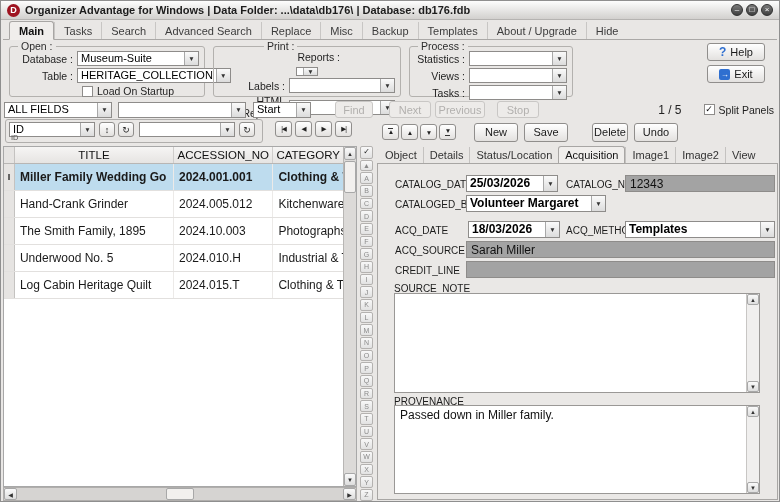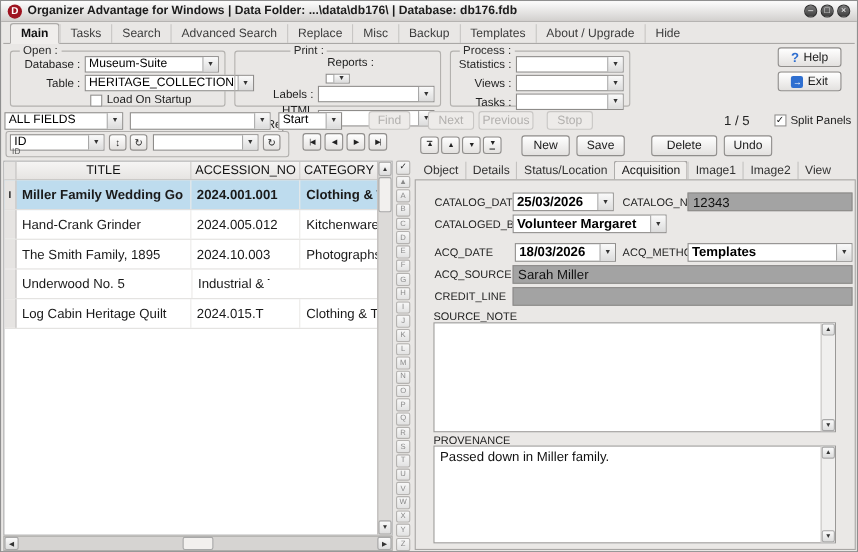--- a/index.html
+++ b/index.html
@@ -289,20 +289,21 @@
         </div>
         <div class="grid-row">
           <div class="gc w-rowhdr row-hdr"></div>
           <div class="gc w-title">The Smith Family, 1895</div>
           <div class="gc w-acc">2024.10.003</div>
           <div class="gc w-cat">Photographs</div>
         </div>
         <div class="grid-row">
           <div class="gc w-rowhdr row-hdr"></div>
           <div class="gc w-title">Underwood No. 5</div>
+          <div class="gc w-acc">2024.010.H</div>
           <div class="gc w-cat">Industrial &amp; Tr</div>
         </div>
         <div class="grid-row">
           <div class="gc w-rowhdr row-hdr"></div>
           <div class="gc w-title">Log Cabin Heritage Quilt</div>
           <div class="gc w-acc">2024.015.T</div>
           <div class="gc w-cat">Clothing &amp; Tex</div>
         </div>
       </div>
       <div class="vscroll">
@@ -342,21 +343,21 @@
           <span>▲</span>
         </div>
       <div class="navsq">
           <span>▼</span>
         </div>
       <div class="navsq">
           <span class="bar-b">▼</span>
         </div>
       <div class="btn" style="width:44px;height:19px;margin-left:16px;">New</div>
       <div class="btn" style="width:44px;height:19px;margin-left:4px;">Save</div>
-      <div class="btn" style="width:60px;height:19px;margin-left:22px;">Delete</div>
+      <div class="btn" style="width:36px;height:19px;margin-left:22px;">Delete</div>
       <div class="btn" style="width:44px;height:19px;margin-left:4px;">Undo</div>
     </div>
 
     <div class="rp-tabs">
       <div class="rtab">Object</div>
       <div class="rtab">Details</div>
       <div class="rtab">Status/Location</div>
       <div class="rtab active">Acquisition</div>
       <div class="rtab">Image1</div>
       <div class="rtab">Image2</div>

